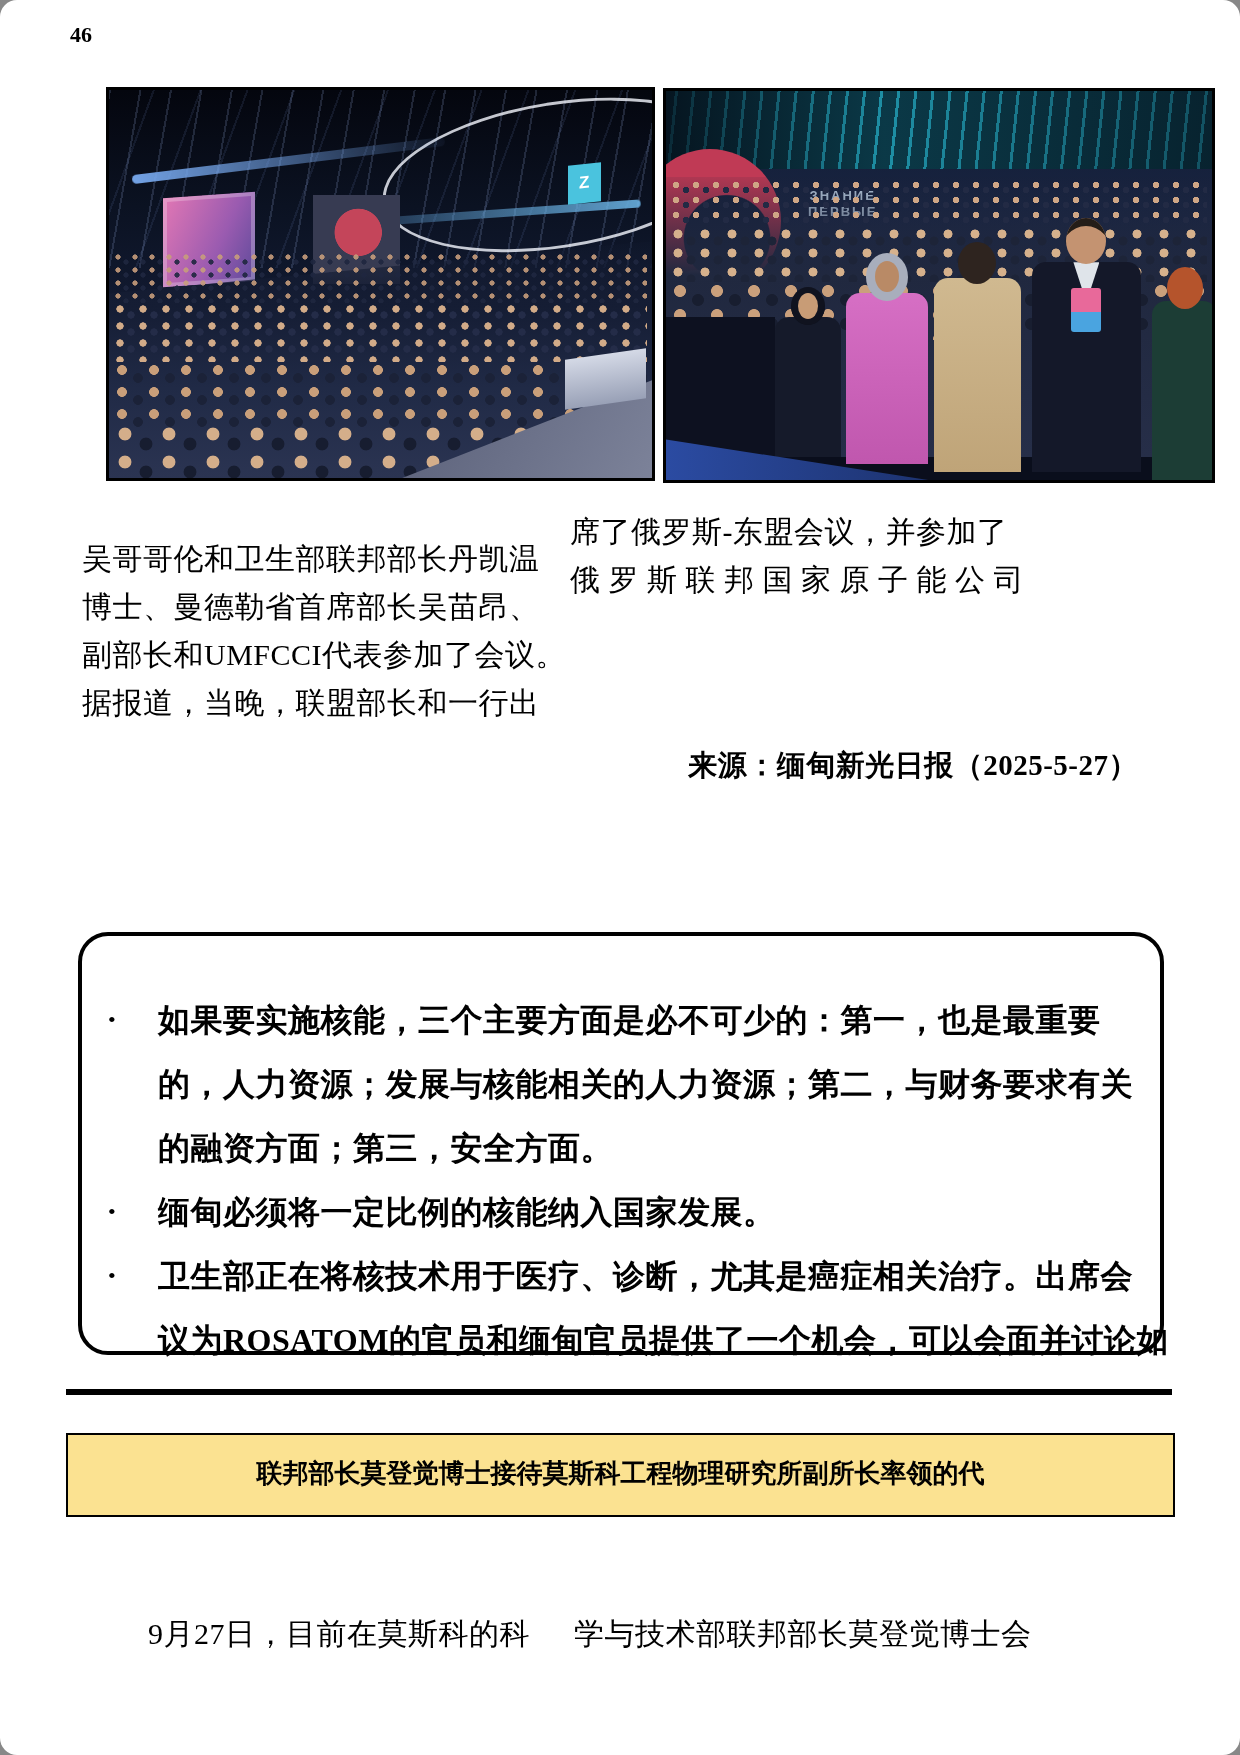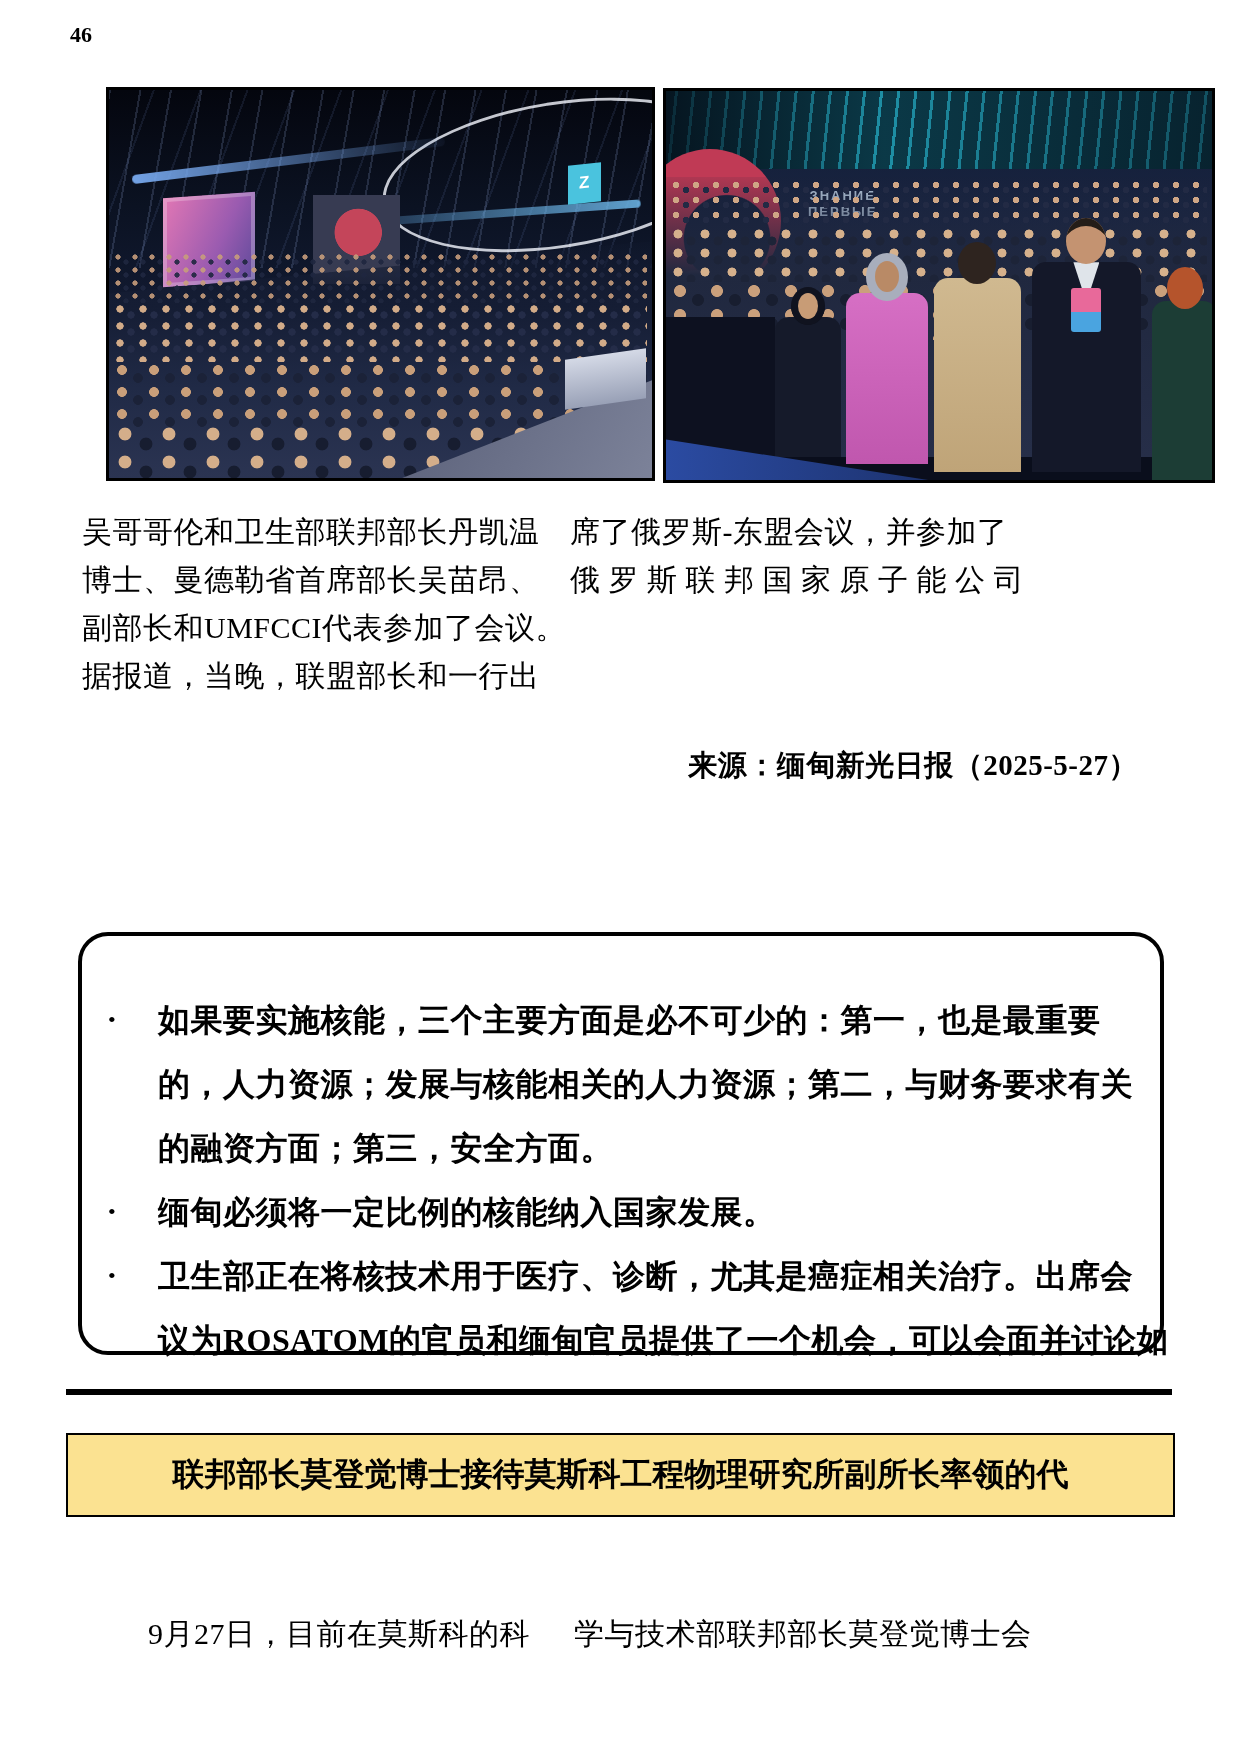--- a/index.html
+++ b/index.html
@@ -1,19 +1,19 @@
 <!DOCTYPE html>
 <html><head>
 <meta charset="utf-8">
 <style>
   html,body { margin:0; padding:0; background:#888; }
   .page {
     position:relative; width:1240px; height:1755px; margin:0 auto;
     background:#ffffff; overflow:hidden;
-    font-family:"Liberation Serif","DejaVu Serif",serif; color:#000;
+    font-family:"Liberation Serif","DejaVu Serif",serif; color:#000;border-radius:17px;
   }
   .page-number { position:absolute; left:70px; top:22px; font-size:22px; font-weight:bold; }
 
   
   .photo { position:absolute; border:3px solid #000; box-sizing:border-box; overflow:hidden; background:#0a0e1c; }
   .photo-left  { left:66px;  top:71px; width:549px; height:394px; }
   .photo-right { left:623px; top:72px; width:552px; height:395px; }
   .ph { position:absolute; }
 
   
@@ -112,37 +112,37 @@
     box-shadow:inset 0 14px 0 -6px #241d18; }
   .rp-fig-green { left:89%; bottom:0; width:12%; height:46%; background:#1c3d35; }
   .rp-fig-green .head { top:-34px; width:36px; height:42px; background:#b5542c; }
   .rp-floor { left:0; bottom:0; width:48%; height:13%;
     clip-path:polygon(0 20%, 100% 100%, 0 100%);
     background:linear-gradient(90deg,#2b4ba2,#1d3370); }
 
   
   .col { position:absolute; font-size:30px; line-height:48px; letter-spacing:.5px; }
   .col p { margin:0; white-space:nowrap; }
-  .col-left  { left:82px;  top:508px; width:462px; }
+  .col-left  { left:82px;  top:535px; width:462px; }
   .col-right { left:570px; top:508px; width:468px; }
   .stretch { letter-spacing:8.5px; }
   .source-line { position:absolute; top:746px; right:102px; font-size:29px; font-weight:bold; letter-spacing:.5px; }
 
   
   .hl-box { position:absolute; left:78px; top:932px; width:1086px; height:423px;
     border:4px solid #000; border-radius:30px; box-sizing:border-box; padding:44px 20px 0 20px; }
   .bullet { position:relative; padding-left:40px; }
   .dot { position:absolute; left:6px; top:0; font-size:22px; line-height:48px; }
   .hl-line { margin:16px; font-size:32px; font-weight:bold; line-height:48px; letter-spacing:.5px; white-space:nowrap; }
 
   
   .divider { position:absolute; left:66px; top:1389px; width:1106px; height:6px; background:#000; }
   .section-heading { position:absolute; left:66px; top:1433px; width:1109px; box-sizing:border-box;
     border:2px solid #000; padding:12px 6px 14px; text-align:center;
-    font-size:32px; font-weight:bold; line-height:54px; }
+    font-size:26px; font-weight:bold; line-height:54px; }
   .section-heading p { margin:0; }
 
   
   .a2 { position:absolute; top:1606px; font-size:30px; line-height:48px; letter-spacing:.5px; }
   .a2 p { margin:4px; white-space:nowrap; }
   .a2-left  { left:82px;  width:470px; text-indent:62px; }
   .a2-right { left:570px; width:490px; }
 </style>
 </head>
 <body>

